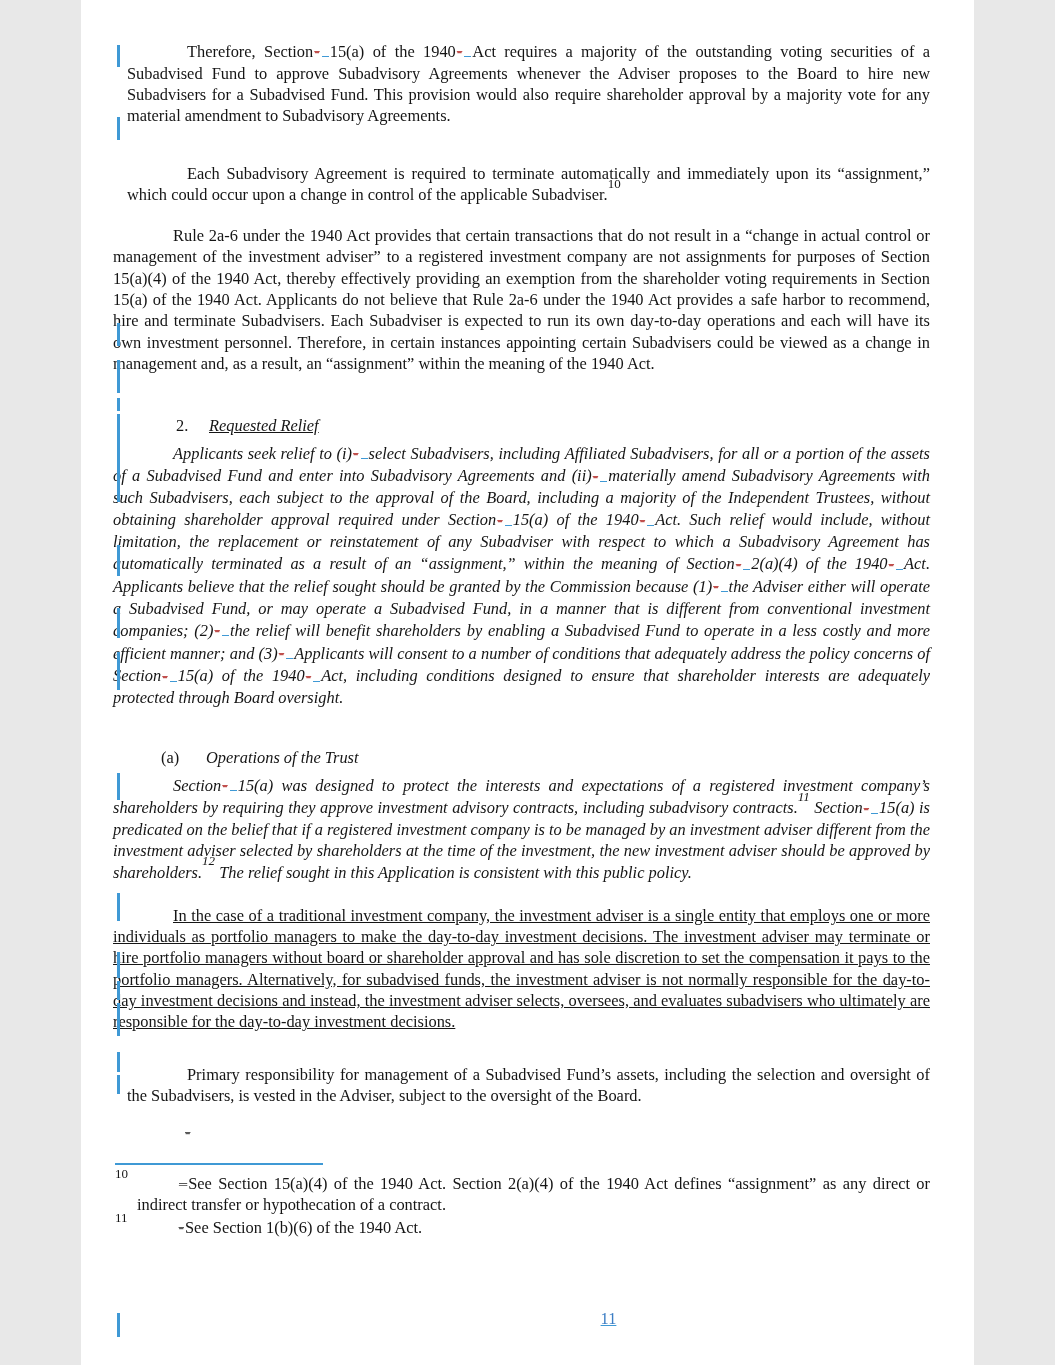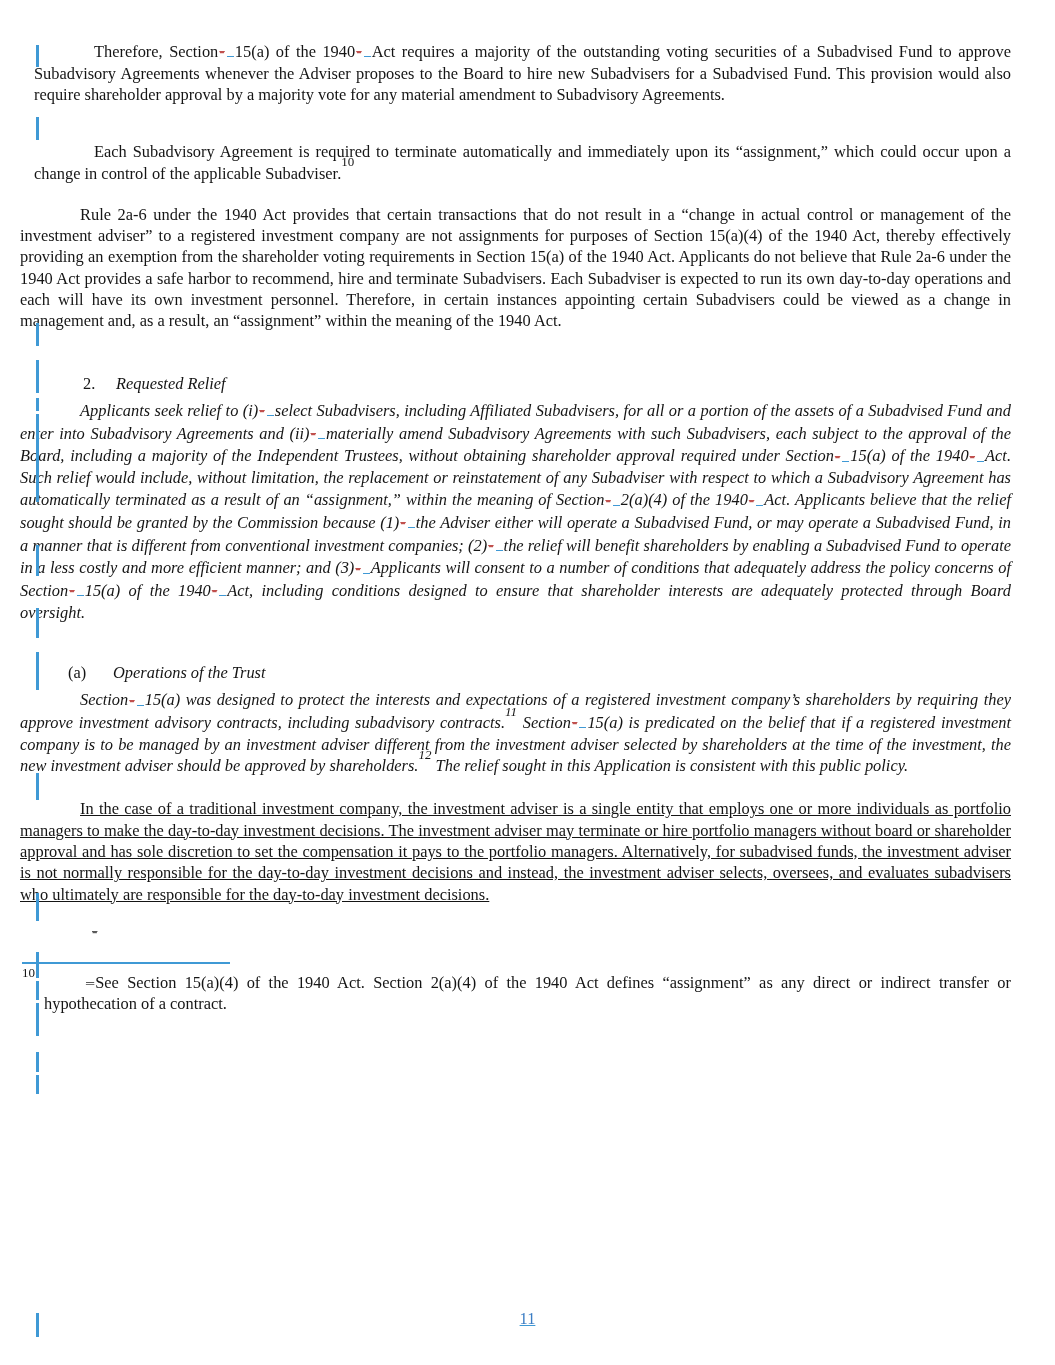--- a/index.html
+++ b/index.html
@@ -1,36 +1,36 @@
 <!DOCTYPE html>
 <html><head>
 <meta charset="utf-8">
 <style>
   html,body{margin:0;padding:0;background:#e8e8e8;}
   .page{
     position:relative;
-    width:1055px;height:1365px;
+    width:893px;height:1365px;
     margin:0 auto;
     background:#ffffff;
     font-family:"Liberation Serif","DejaVu Serif",serif;
     font-size:16.4px;line-height:21.3px;
     color:#151515;
     overflow:hidden;
     box-sizing:border-box;
-    padding:40px 44px 0 20px;
+    padding:40px 44px 0 32px;
   }
   p{margin:0;text-align:justify;}
   .indent1{text-indent:60px;}
   .ml14{margin-left:14px;}
   .mt36{margin-top:36px;}
   .mt12{margin-top:20px;}
   .mt31{margin-top:31px;}
   .mt22{margin-top:22px;text-decoration:underline;}
   .heading{font-style:italic;margin-top:41px;}
-  .h1{margin-left:63px;}
+  .h1{margin-left:63px;text-decoration:underline;}
   .h2{margin-top:39px;margin-left:48px;}
   .hnum{font-style:normal;display:inline-block;min-width:33px;}
   .hnum2{font-style:normal;display:inline-block;min-width:45px;}
   .after-h{margin-top:5px;font-style:italic;}
   .del{color:#c0504d;text-decoration:line-through;padding:0 1px;}
   .delg{color:#5a5a5a;text-decoration:line-through;padding:0 1px;}
   .ins{display:inline-block;width:7px;height:1em;border-bottom:1.6px solid #3f99d5;margin:0 1px;}
   sup{font-size:13px;line-height:0;position:relative;top:-0.45em;}
   .stray{margin-top:16px;margin-left:71px;height:21px;}
   .fn-rule{margin-top:20px;margin-left:2px;width:208px;height:2px;background:#3f99d5;}
@@ -85,24 +85,26 @@
   <p class="indent1 after-h">Applicants seek relief to (i)<span class="del">-</span><span class="ins"></span>select Subadvisers, including Affiliated Subadvisers, for all or a portion of the assets of a Subadvised Fund and enter into Subadvisory Agreements and (ii)<span class="del">-</span><span class="ins"></span>materially amend Subadvisory Agreements with such Subadvisers, each subject to the approval of the Board, including a majority of the Independent Trustees, without obtaining shareholder approval required under Section<span class="del">-</span><span class="ins"></span>15(a) of the 1940<span class="del">-</span><span class="ins"></span>Act. Such relief would include, without limitation, the replacement or reinstatement of any Subadviser with respect to which a Subadvisory Agreement has automatically terminated as a result of an “assignment,” within the meaning of Section<span class="del">-</span><span class="ins"></span>2(a)(4) of the 1940<span class="del">-</span><span class="ins"></span>Act. Applicants believe that the relief sought should be granted by the Commission because (1)<span class="del">-</span><span class="ins"></span>the Adviser either will operate a Subadvised Fund, or may operate a Subadvised Fund, in a manner that is different from conventional investment companies; (2)<span class="del">-</span><span class="ins"></span>the relief will benefit shareholders by enabling a Subadvised Fund to operate in a less costly and more efficient manner; and (3)<span class="del">-</span><span class="ins"></span>Applicants will consent to a number of conditions that adequately address the policy concerns of Section<span class="del">-</span><span class="ins"></span>15(a) of the 1940<span class="del">-</span><span class="ins"></span>Act, including conditions designed to ensure that shareholder interests are adequately protected through Board oversight.</p>
 
   <div class="heading h2">
     <span class="hnum2">(a)</span><span>Operations of the Trust</span>
   </div>
 
   <p class="indent1 after-h">Section<span class="del">-</span><span class="ins"></span>15(a) was designed to protect the interests and expectations of a registered investment company’s shareholders by requiring they approve investment advisory contracts, including subadvisory contracts.<sup>11</sup> Section<span class="del">-</span><span class="ins"></span>15(a) is predicated on the belief that if a registered investment company is to be managed by an investment adviser different from the investment adviser selected by shareholders at the time of the investment, the new investment adviser should be approved by shareholders.<sup>12</sup> The relief sought in this Application is consistent with this public policy.</p>
 
   <p class="indent1 mt22">In the case of a traditional investment company, the investment adviser is a single entity that employs one or more individuals as portfolio managers to make the day-to-day investment decisions. The investment adviser may terminate or hire portfolio managers without board or shareholder approval and has sole discretion to set the compensation it pays to the portfolio managers. Alternatively, for subadvised funds, the investment adviser is not normally responsible for the day-to-day investment decisions and instead, the investment adviser selects, oversees, and evaluates subadvisers who ultimately are responsible for the day-to-day investment decisions.</p>
 
+  <p class="indent1 ml14 mt31">Primary responsibility for management of a Subadvised Fund’s assets, including the selection and oversight of the Subadvisers, is vested in the Adviser, subject to the oversight of the Board.</p>
 
   <div class="stray"><span class="delg">-</span></div>
 
   <div class="fn-rule"></div>
 
   <p class="fn fn10"><sup class="fnnum">10</sup><span class="fntab"></span><span><span class="delg">–</span>See Section 15(a)(4) of the 1940 Act. Section 2(a)(4) of the 1940 Act defines “assignment” as any direct or indirect transfer or hypothecation of a contract.</span></p>
 
+  <p class="fn fn11"><sup class="fnnum">11</sup><span class="fntab"></span><span><span class="delg">-</span>See Section 1(b)(6) of the 1940 Act.</span></p>
 
 
   <div class="pagenum">11</div>
 
 </div>
 
 </body></html>

